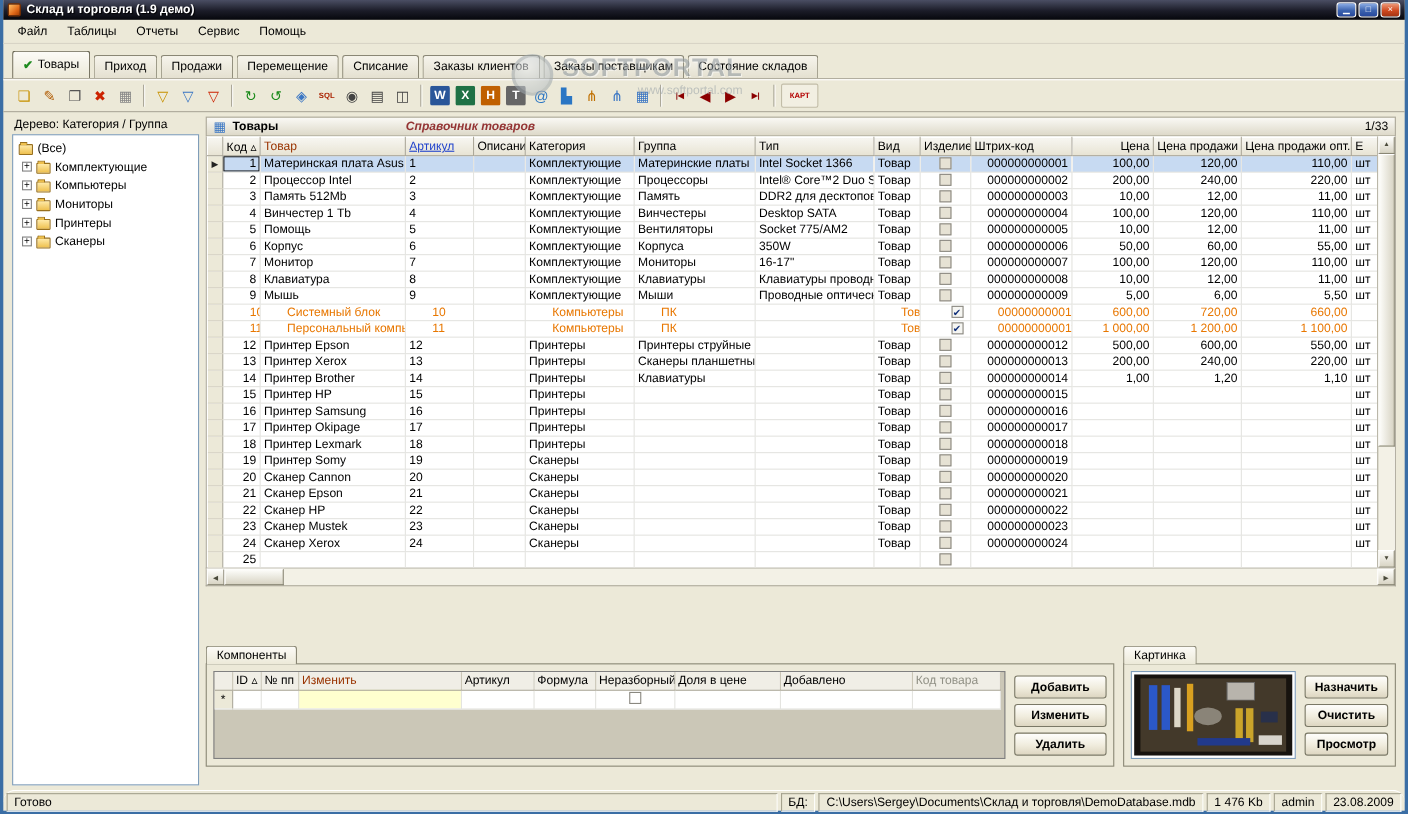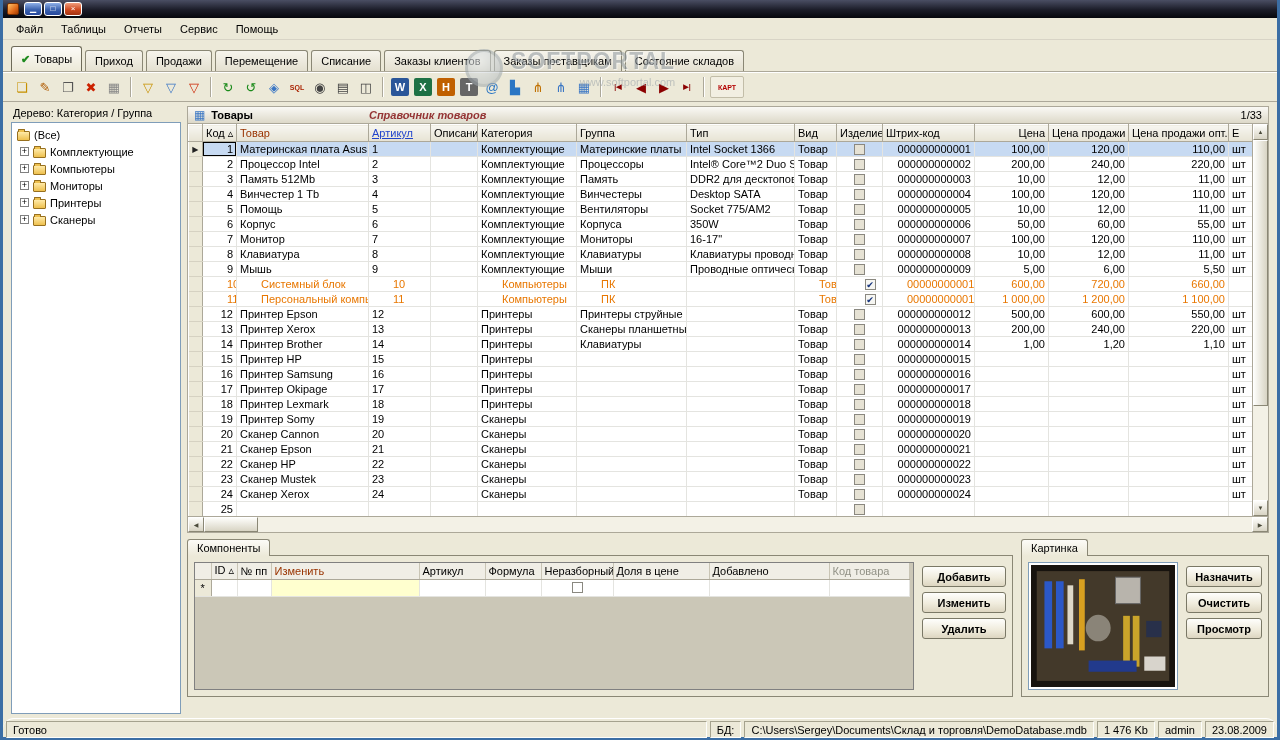--- a/index.html
+++ b/index.html
@@ -103,21 +103,21 @@
   .vthumb { position:absolute; top:0; left:0; right:0; height:74%; background:linear-gradient(90deg,#fdfdfa,#d8d4c4);
             border:1px solid #fff; border-right-color:#8a8775; border-bottom-color:#8a8775; }
   .hscroll { height:16px; margin-top:0; display:flex; background:#f3f1e6; border:1px solid #aca899; border-top:none; }
   .hscroll .sarrow { width:16px; height:100%; }
   .htrack { flex:1; position:relative; }
   .hthumb { position:absolute; top:0; bottom:0; left:0; width:54px; background:linear-gradient(#fdfdfa,#d8d4c4);
             border:1px solid #fff; border-right-color:#8a8775; border-bottom-color:#8a8775; }
 
   
   .bottom { height:158px; margin-top:6px; display:flex; gap:8px; }
-  .panel-col { display:flex; flex-direction:column; }
+  .panel-col { display:flex; flex-direction:column;margin-top:48px; }
   .comp-col { flex:1; min-width:0; }
   .pic-col { width:248px; flex:none; }
   .tab-small { height:17px; padding:0 9px; align-self:flex-start; display:flex; align-items:center;
                background:linear-gradient(#fcfbf7,#ece9d8); border:1px solid #8a8775; border-bottom:none;
                border-radius:3px 3px 0 0; position:relative; z-index:2; margin-bottom:-1px; }
   .panel-body { flex:1; border:1px solid #8a8775; background:#ece9d8; padding:6px; display:flex; gap:8px; min-height:0; }
 
   .comp-grid { flex:1; border:1px solid #808080; background:#cbc7b7; overflow:hidden; }
   table.comp { border-collapse:collapse; table-layout:fixed; background:#fff; }
   table.comp th { height:16px; background:#f0eee6; font-weight:normal; text-align:left; padding:0 3px;
@@ -152,20 +152,21 @@
               text-shadow:1px 1px 0 #fff; }
   .wm-url { font-size:11px; color:#98a1a7; margin-top:1px; }
 </style>
 </head>
 <body>
 
 <div class="window">
 
   <div class="titlebar">
     <span class="app-icon"></span>
+    <span class="title-text">Склад и торговля (1.9 демо)</span>
     <span class="win-btns">
         <span class="win-btn b-min">▁</span>
         <span class="win-btn b-max">□</span>
         <span class="win-btn b-close">×</span>
       </span>
   </div>
 
   <div class="menubar">
       <span class="menu-item">Файл</span>
       <span class="menu-item">Таблицы</span>

